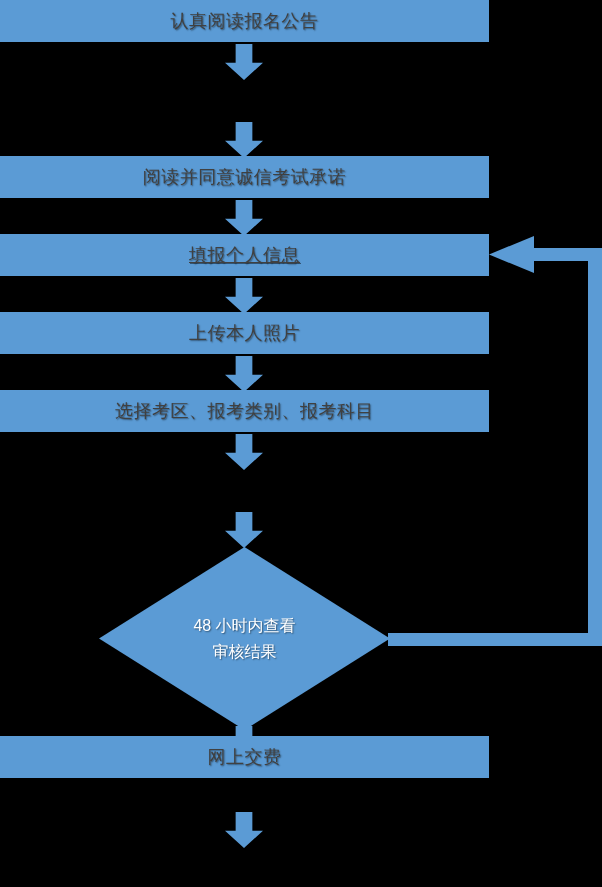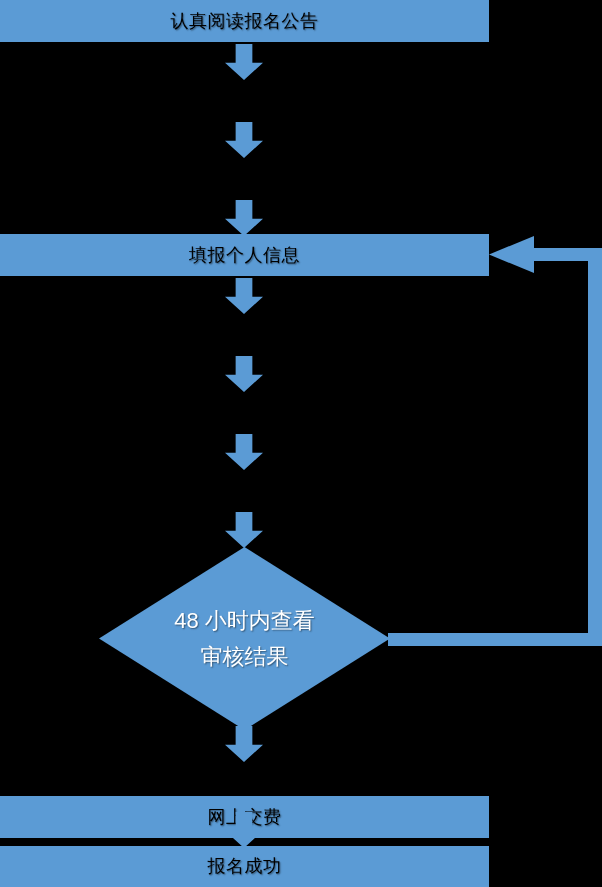--- a/index.html
+++ b/index.html
@@ -17,21 +17,21 @@
     height: 887px;
     background: #000000;
     overflow: hidden;
   }
   .node {
     position: absolute;
     box-sizing: border-box;
     display: flex;
     align-items: center;
     justify-content: center;
-    color: #000000;
+    color: #404040;
     font-size: 18px;
     line-height: 1.25;
     letter-spacing: 0.5px;
     text-align: center;
     text-shadow: 1px 1px 1.5px rgba(0,0,0,0.45);
     white-space: pre-line;
   }
   .proc {
     background: #5B9BD5;
     left: 0px;
@@ -52,21 +52,21 @@
     -webkit-clip-path: polygon(50% 0%, 100% 50%, 50% 100%, 0% 50%);
     clip-path: polygon(50% 0%, 100% 50%, 50% 100%, 0% 50%);
   }
   .diamond-label {
     position: absolute;
     inset: 0;
     display: flex;
     align-items: center;
     justify-content: center;
     color: #FFFFFF;
-    font-size: 22px;
+    font-size: 16px;
     line-height: 1.6;
     text-align: center;
     text-shadow: 1px 1px 1.5px rgba(0,0,0,0.45);
     white-space: pre-line;
   }
   
   .arrow-down {
     position: absolute;
     width: 38px;
     height: 36px;
@@ -92,48 +92,50 @@
 
 <div id="stage">
 
   <div class="node proc" style="top:0px;">认真阅读报名公告</div>
 
   <div class="arrow-down" style="top:44px;"></div>
 
 
   <div class="arrow-down" style="top:122px;"></div>
 
+  <div class="node proc" style="top:156px;">阅读并同意诚信考试承诺</div>
 
   <div class="arrow-down" style="top:200px;"></div>
 
-  <div class="node proc" style="top:234px;">填报个人信息</div>
+  <div class="node proc" style="top:234px;text-decoration:underline;">填报个人信息</div>
 
   <div class="arrow-down" style="top:278px;"></div>
 
+  <div class="node proc" style="top:312px;">上传本人照片</div>
 
   <div class="arrow-down" style="top:356px;"></div>
 
+  <div class="node proc" style="top:390px;">选择考区、报考类别、报考科目</div>
 
   <div class="arrow-down" style="top:434px;"></div>
 
 
   <div class="arrow-down" style="top:512px;"></div>
 
   <div class="diamond-wrap">
     <div class="diamond-shape"></div>
     <div class="diamond-label">48 小时内查看
 审核结果</div>
   </div>
 
   <div class="arrow-down" style="top:726px;"></div>
 
-  <div class="node proc" style="top:796px;">网上交费</div>
+  <div class="node proc" style="top:736px;">网上交费</div>
 
   <div class="arrow-down" style="top:812px;"></div>
 
-  <div class="node proc" style="top:846px; height:41px;">报名成功</div>
 
   <div class="loop-seg" style="left:388px; top:633px; width:214px; height:13px;"></div>
   <div class="loop-seg" style="left:588px; top:248px; width:14px; height:398px;"></div>
   <div class="loop-seg" style="left:533px; top:248px; width:57px; height:13px;"></div>
   <div class="loop-arrowhead" style="left:489px; top:236px; width:45px; height:37px;"></div>
 
 </div>
 
 </body></html>

